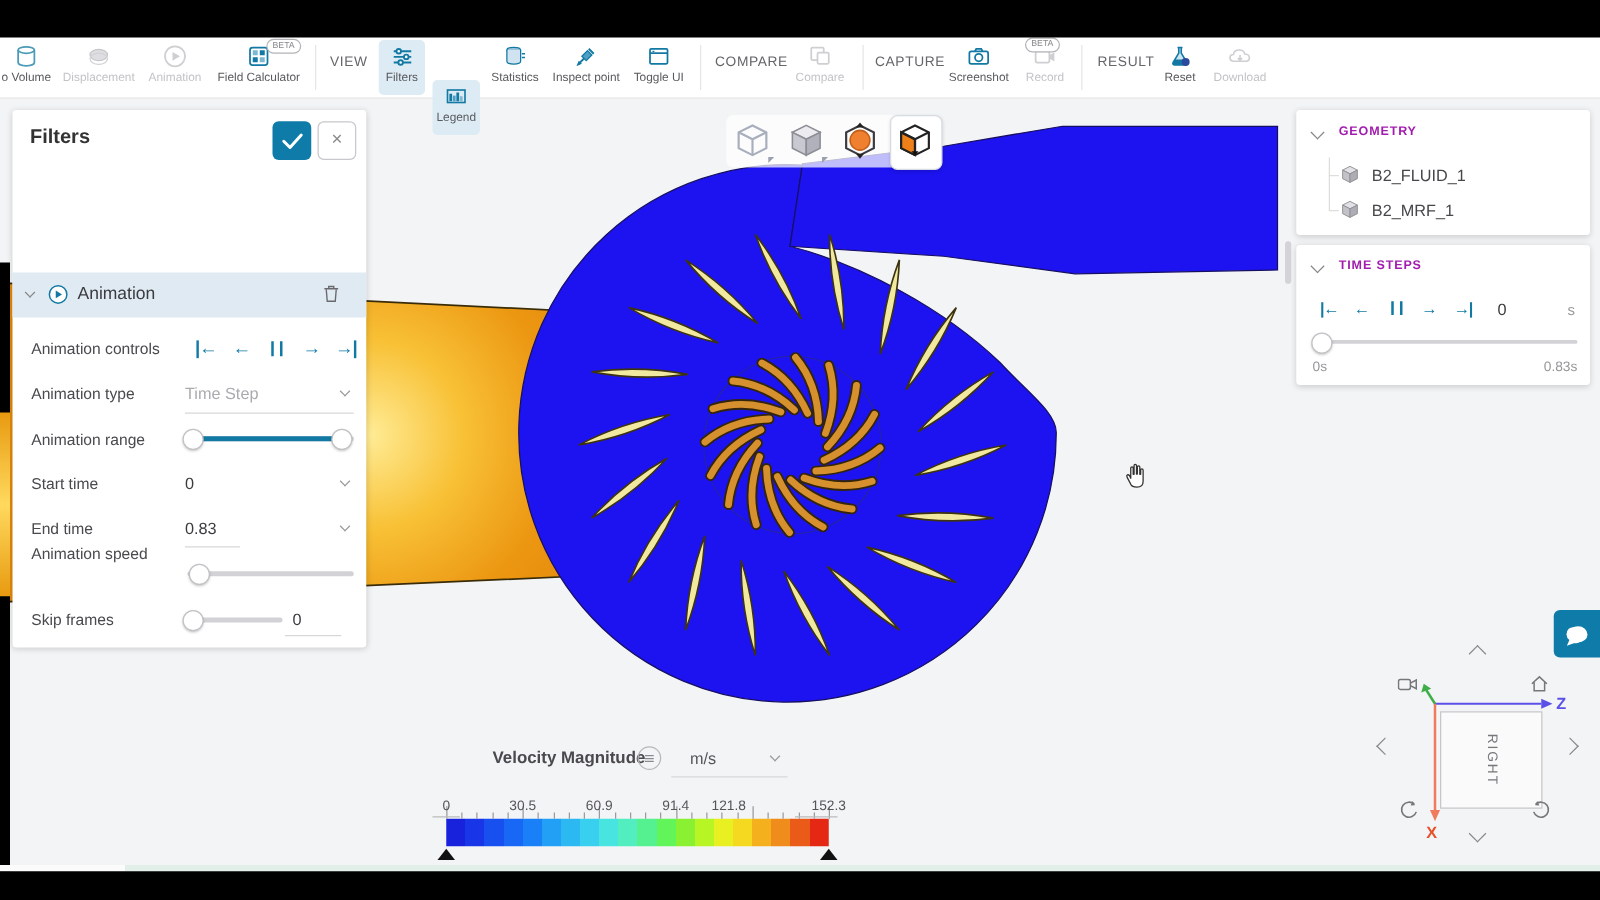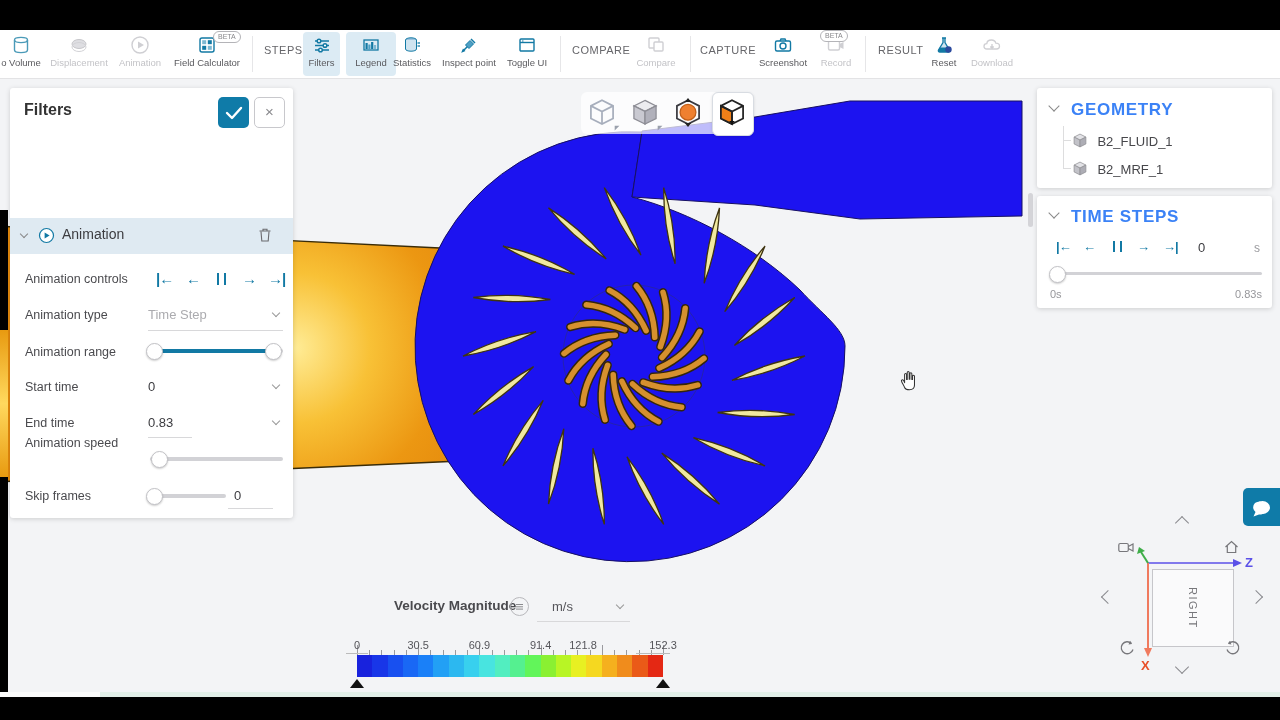--- a/index.html
+++ b/index.html
@@ -26,21 +26,21 @@
   .row-label{font-size:14px;color:#3c3c40;}
   .ctl-label{font-size:12.5px;color:#4a4a4e;}
   .toggle{position:absolute;width:24px;height:9px;border-radius:5px;background:#bed7e4;}
   .toggle .knob{position:absolute;right:-3px;top:-3.5px;width:16px;height:16px;border-radius:50%;background:#1279a4;}
   .slider-track{position:absolute;height:4px;border-radius:2px;background:#d2d2d6;}
   .slider-fill{position:absolute;height:4px;border-radius:2px;background:#1279a4;}
   .slider-knob{position:absolute;width:15px;height:15px;border-radius:50%;background:#fff;border:1px solid #c2c2c6;box-shadow:0 1px 2px rgba(0,0,0,.2);}
   .underline{position:absolute;height:1px;background:#d8d8da;}
   .ctl-ic{font-size:15px;color:#1279a4;font-weight:bold;letter-spacing:-1px;}
   .pause{display:inline-block;width:5px;height:12px;border-left:2.6px solid #1279a4;border-right:2.6px solid #1279a4;}
-  .hdr{font-size:17px;font-weight:bold;color:#3b82f6;letter-spacing:.7px;}
+  .hdr{font-size:10px;font-weight:bold;color:#a21caf;letter-spacing:.7px;}
   .tree-label{font-size:13px;color:#47474b;}
   .small-gray{font-size:11px;color:#97979b;}
   
   #legend-bar{position:absolute;left:357px;top:655px;width:306px;height:22px;}
   .tick{position:absolute;width:1px;background:#9a9a9e;}
   .tick-label{position:absolute;top:639px;transform:translateX(-50%);font-size:11px;color:#55555a;}
   .tri{position:absolute;width:0;height:0;border-left:7px solid transparent;border-right:7px solid transparent;border-bottom:9px solid #111;}
   
   .giz-chv{position:absolute;width:9px;height:9px;border-right:1.6px solid #8a8a8e;border-bottom:1.6px solid #8a8a8e;}
   #right-face{position:absolute;left:1152px;top:569px;width:80px;height:76px;border:1px solid #c6c6ca;
@@ -164,36 +164,36 @@
           <rect x="6.2" y="6.2" width="4" height="4" fill="#7db8d2"></rect>
           <rect x="11.8" y="6.2" width="4" height="4" fill="#1279a4"></rect>
           <rect x="6.2" y="11.8" width="4" height="4" fill="#1279a4"></rect>
           <rect x="11.8" y="11.8" width="4" height="4" fill="#7db8d2"></rect>
         </svg>
       <span class="tb-label">Field Calculator</span>
     </div>
     <span class="beta" style="left:213px;top:1px;">BETA</span>
 
     <div class="tb-div" style="left:252px;"></div>
-    <span class="tb-sec" style="left:264px;">STEPS</span>
+    <span class="tb-sec" style="left:264px;">VIEW</span>
 
     <div class="tb-item tb-active" style="left:303px;width:37px;">
       <svg class="ic" viewBox="0 0 22 22">
           <g stroke="#1279a4" stroke-width="1.5" fill="#fff">
             <line x1="4" y1="7" x2="18" y2="7"></line>
             <line x1="4" y1="11.5" x2="18" y2="11.5"></line>
             <line x1="4" y1="16" x2="18" y2="16"></line>
             <circle cx="8" cy="7" r="1.8"></circle>
             <circle cx="14" cy="11.5" r="1.8"></circle>
             <circle cx="9.5" cy="16" r="1.8"></circle>
           </g>
         </svg>
       <span class="tb-label">Filters</span>
     </div>
-    <div class="tb-item tb-active" style="left:346px;width:50px;">
+    <div class="tb-item tb-active" style="left:346px;width:38px;margin-top:32px;">
       <svg class="ic" viewBox="0 0 22 22">
           <rect x="4" y="6" width="14" height="10" fill="none" stroke="#1279a4" stroke-width="1.3"></rect>
           <rect x="5.5" y="9" width="2.2" height="6" fill="#1279a4"></rect>
           <rect x="8.3" y="10.5" width="2.2" height="4.5" fill="#4e9fc4"></rect>
           <rect x="11.1" y="8" width="2.2" height="7" fill="#1279a4"></rect>
           <rect x="13.9" y="11" width="2.2" height="4" fill="#7db8d2"></rect>
         </svg>
       <span class="tb-label">Legend</span>
     </div>
     <div class="tb-item" style="left:389px;width:46px;">

